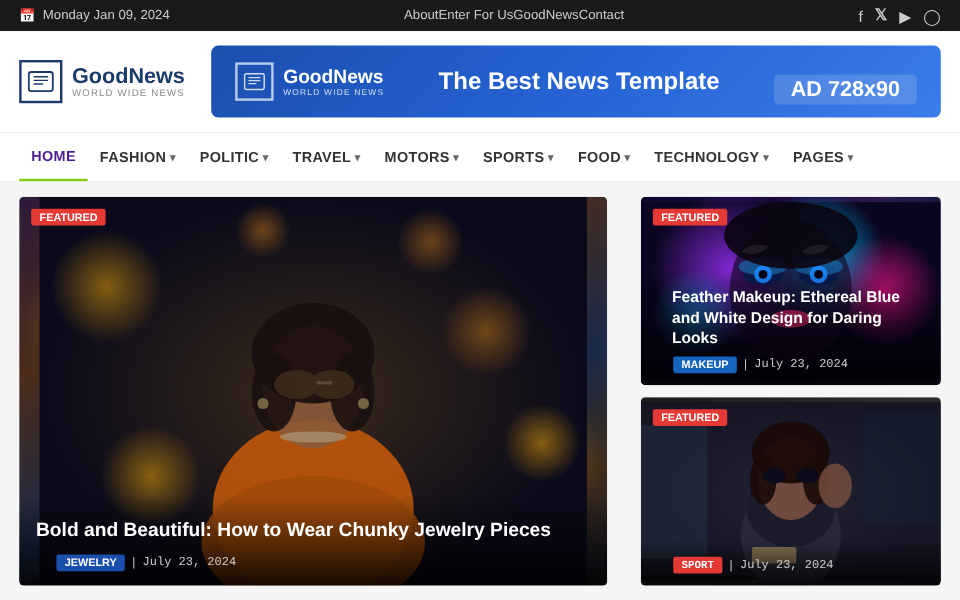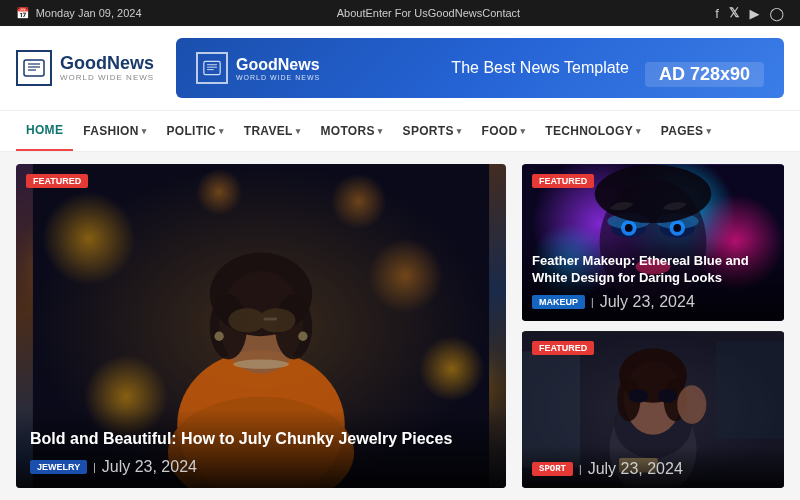--- a/index.html
+++ b/index.html
@@ -59,21 +59,21 @@
     }
     .ad-logo { display: flex; align-items: center; gap: 8px; }
     .ad-logo-icon {
       border: 2px solid rgba(255,255,255,0.7);
       width: 32px; height: 32px;
       display: flex; align-items: center; justify-content: center;
       font-size: 14px; color: #fff;
     }
     .ad-logo-text .brand { font-size: 16px; font-weight: bold; }
     .ad-logo-text .sub { font-size: 7px; letter-spacing: 1px; opacity: 0.8; text-transform: uppercase; }
-    .ad-tagline { flex: 1; text-align: right; font-size: 16px; font-weight: 400; }
+    .ad-tagline { flex: 1; text-align: center; font-size: 20px; font-weight: 700; }
     .ad-size {
       font-size: 18px;
       font-weight: bold;
       background: rgba(255,255,255,0.15);
       padding: 2px 14px;
       border-radius: 4px;
       margin-top: 12px;
     }
 
     
@@ -92,28 +92,28 @@
       gap: 3px;
       padding: 12px 10px;
       font-size: 12px;
       font-weight: 600;
       color: #333;
       cursor: pointer;
       text-transform: uppercase;
       letter-spacing: 0.3px;
       white-space: nowrap;
     }
-    .nav-item.active { color: #0f766e; border-bottom: 2px solid #ef4444; }
+    .nav-item.active { color: #4c1d95; border-bottom: 2px solid #84cc16; }
     .nav-item .chevron { font-size: 9px; color: #666; }
     .nav-spacer { flex: 1; }
 
     
     .content {
       display: flex;
-      gap: 4px;
+      gap: 16px;
       padding: 12px 16px;
       background: #f5f5f5;
       height: calc(500px - 30px - 78px - 44px);
     }
 
     
     .featured-large {
       flex: 0 0 490px;
       position: relative;
       border-radius: 4px;
@@ -151,33 +151,33 @@
       background: linear-gradient(transparent, rgba(0,0,0,0.85));
       padding: 20px 14px 12px;
     }
     .card-title {
       color: #fff;
       font-size: 16px;
       font-weight: bold;
       margin-bottom: 8px;
       line-height: 1.3;
     }
-    .card-meta { display: flex; align-items: center; gap: 6px; }
+    .card-meta { display: flex; align-items: center; gap: 6px; margin-left: 17px; }
     .tag-badge {
       padding: 2px 7px;
       font-size: 9px;
       font-weight: bold;
       color: #fff;
       border-radius: 2px;
       text-transform: uppercase;
     }
     .tag-blue { background: #1a4fad; }
     .tag-blue2 { background: #1565c0; }
     .tag-red { background: #e53935; font-family: Liberation Mono, monospace; }
-    .card-date { color: #ccc; font-size: 16px; }
+    .card-date { color: #ccc; font-size: 10px; font-family: Liberation Mono, monospace; }
     .card-sep { color: #ccc; font-size: 10px; }
 
     
     .right-col {
       flex: 1;
       display: flex;
       flex-direction: column;
       gap: 10px;
     }
     .small-card {
@@ -211,20 +211,21 @@
     }
     .small-card .card-overlay {
       position: absolute;
       bottom: 0; left: 0; right: 0;
       background: linear-gradient(transparent, rgba(0,0,0,0.85));
       padding: 14px 10px 10px;
     }
     .small-card .card-title {
       font-size: 13px;
       margin-bottom: 6px;
+      margin-left: 16px;
     }
   </style>
 </head>
 <body>
 
 <div class="top-bar">
   <div class="top-bar-left">
     <span>📅</span>
     <span>Monday Jan 09, 2024</span>
   </div>
@@ -367,21 +368,21 @@
         <rect x="248" y="165" width="14" height="3" fill="#5a4a3a" opacity="0.9"></rect>
 
         <ellipse cx="245" cy="215" rx="30" ry="5" fill="#b0a080" opacity="0.6"></ellipse>
 
         <circle cx="200" cy="185" r="5" fill="#8a7a50" opacity="0.8"></circle>
         <circle cx="290" cy="185" r="5" fill="#8a7a50" opacity="0.8"></circle>
       </svg>
     </div>
     <div class="featured-badge">Featured</div>
     <div class="card-overlay">
-      <div class="card-title">Bold and Beautiful: How to July Chunky Jewelry Pieces</div>
+      <div class="card-title">Bold and Beautiful: How to Wear Chunky Jewelry Pieces</div>
       <div class="card-meta">
         <span class="tag-badge tag-blue">JEWELRY</span>
         <span class="card-sep">|</span>
         <span class="card-date">July 23, 2024</span>
       </div>
     </div>
   </div>
 
   <div class="right-col">
 

